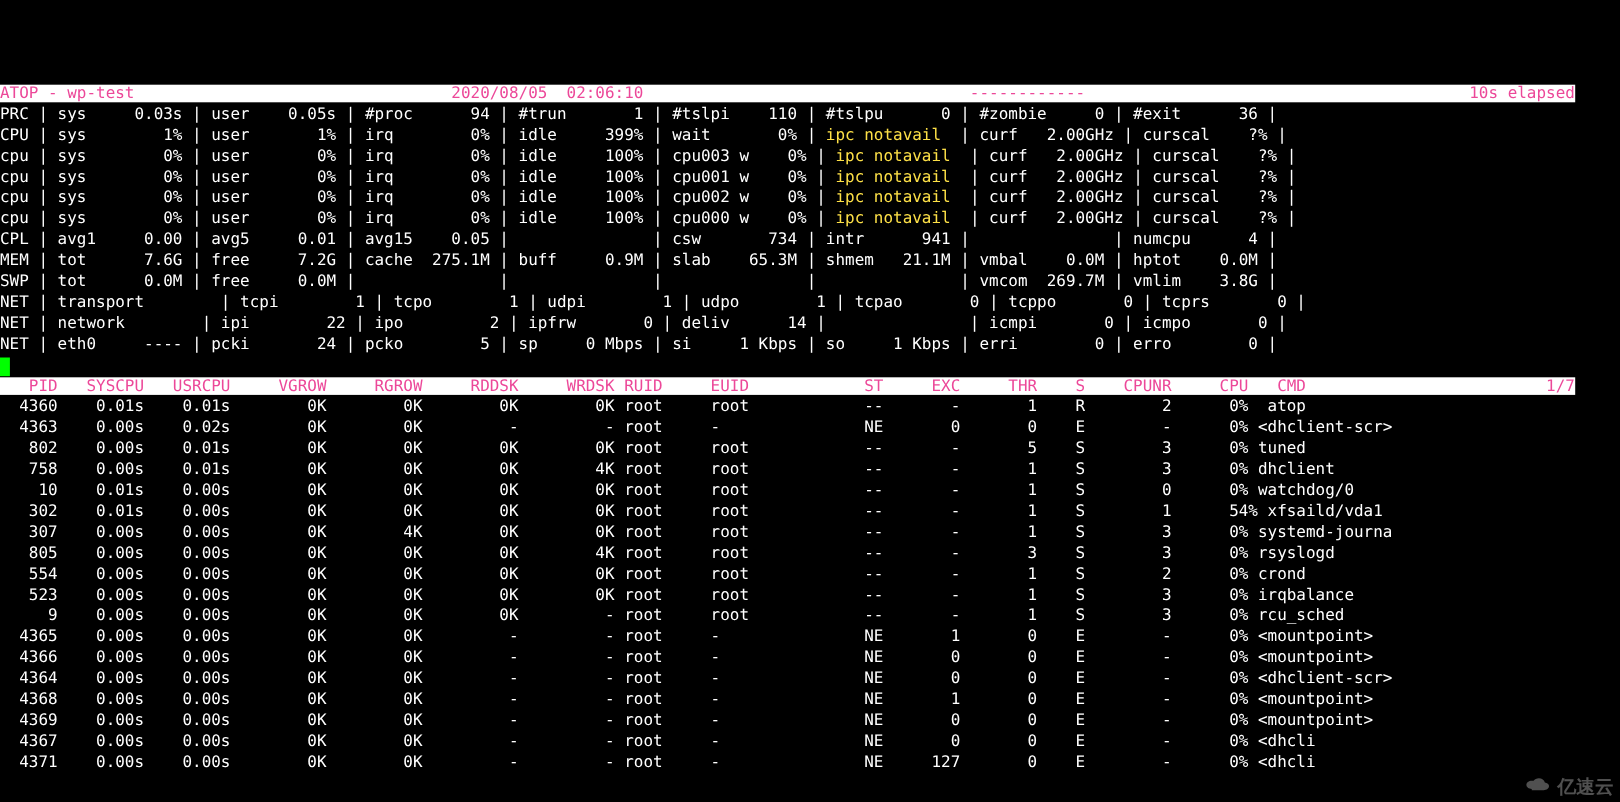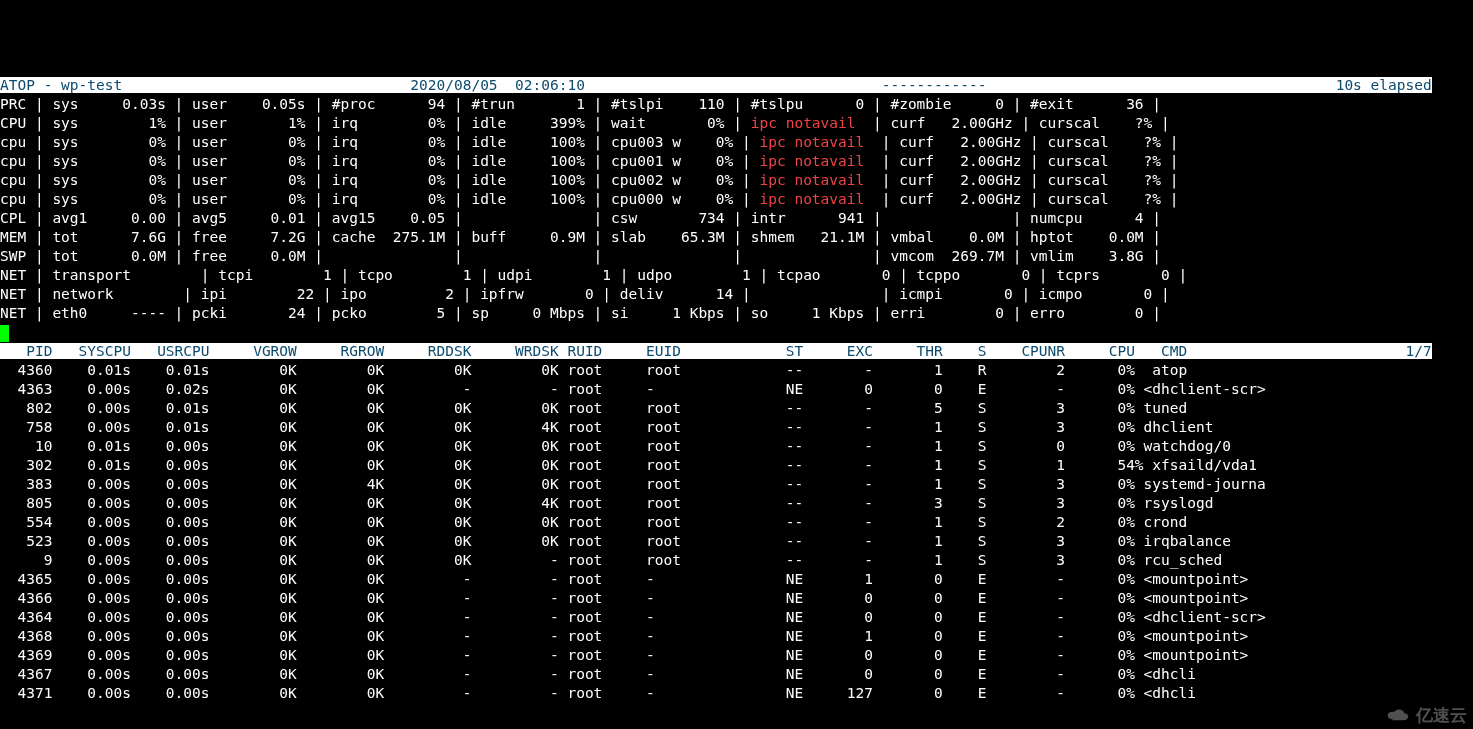--- a/index.html
+++ b/index.html
@@ -1,23 +1,23 @@
 <!DOCTYPE html>
 <html><head>
 <meta charset="utf-8">
 <style>
   html,body{margin:0;padding:0;background:#000;color:#fff;
     font-family:"DejaVu Sans Mono","Liberation Mono","Courier New",monospace;
     font-size:14.5px;line-height:19px;width:1473px;white-space:pre}
-  .inv{background:#fff;color:#0c4a6e}
-  .grn{color:#ef4444}
+  .inv{background:#fff;color:#ec4899}
+  .grn{color:#fde047}
   .cursor{display:inline-block;width:9px;height:17px;background:#0f0;vertical-align:bottom}
   .watermark{position:fixed;right:6px;bottom:4px;font-family:sans-serif;
     font-size:17px;color:#e4e4e4;opacity:.35;font-weight:bold;pointer-events:none;
-    display:flex;align-items:center;gap:4px}
+    display:flex;gap:4px}
   .watermark svg{width:26px;height:16px;fill:#e4e4e4}
 </style>
 </head>
 <body>
 
 
 <div id="root"><span class="inv">ATOP - wp-test                                 2020/08/05  02:06:10                                  ------------                                        10s elapsed</span>
 <span>PRC | sys     0.03s | user    0.05s | #proc      94 | #trun       1 | #tslpi    110 | #tslpu      0 | #zombie     0 | #exit      36 |</span>
 <span>CPU | sys        1% | user       1% | irq        0% | idle     399% | wait       0% |<span class="grn"> ipc notavail </span> | curf   2.00GHz | curscal    ?% |</span>
 <span>cpu | sys        0% | user       0% | irq        0% | idle     100% | cpu003 w    0% |<span class="grn"> ipc notavail </span> | curf   2.00GHz | curscal    ?% |</span>
@@ -31,21 +31,21 @@
 <span>NET | network        | ipi        22 | ipo         2 | ipfrw       0 | deliv      14 |               | icmpi       0 | icmpo       0 |</span>
 <span>NET | eth0     ---- | pcki       24 | pcko        5 | sp     0 Mbps | si     1 Kbps | so     1 Kbps | erri        0 | erro        0 |</span>
 <span class="cursor"></span>
 <span class="inv">   PID   SYSCPU   USRCPU     VGROW     RGROW     RDDSK     WRDSK RUID     EUID            ST     EXC     THR    S    CPUNR     CPU   CMD                         1/7</span>
 <span>  4360    0.01s    0.01s        0K        0K        0K        0K root     root            --       -       1    R        2      0%  atop</span>
 <span>  4363    0.00s    0.02s        0K        0K         -         - root     -               NE       0       0    E        -      0% &lt;dhclient-scr&gt;</span>
 <span>   802    0.00s    0.01s        0K        0K        0K        0K root     root            --       -       5    S        3      0% tuned</span>
 <span>   758    0.00s    0.01s        0K        0K        0K        4K root     root            --       -       1    S        3      0% dhclient</span>
 <span>    10    0.01s    0.00s        0K        0K        0K        0K root     root            --       -       1    S        0      0% watchdog/0</span>
 <span>   302    0.01s    0.00s        0K        0K        0K        0K root     root            --       -       1    S        1      54% xfsaild/vda1</span>
-<span>   383    0.00s    0.00s        0K        4K        0K        0K root     root            --       -       1    S        3      0% systemd-journa</span>
+<span>   307    0.00s    0.00s        0K        4K        0K        0K root     root            --       -       1    S        3      0% systemd-journa</span>
 <span>   805    0.00s    0.00s        0K        0K        0K        4K root     root            --       -       3    S        3      0% rsyslogd</span>
 <span>   554    0.00s    0.00s        0K        0K        0K        0K root     root            --       -       1    S        2      0% crond</span>
 <span>   523    0.00s    0.00s        0K        0K        0K        0K root     root            --       -       1    S        3      0% irqbalance</span>
 <span>     9    0.00s    0.00s        0K        0K        0K         - root     root            --       -       1    S        3      0% rcu_sched</span>
 <span>  4365    0.00s    0.00s        0K        0K         -         - root     -               NE       1       0    E        -      0% &lt;mountpoint&gt;</span>
 <span>  4366    0.00s    0.00s        0K        0K         -         - root     -               NE       0       0    E        -      0% &lt;mountpoint&gt;</span>
 <span>  4364    0.00s    0.00s        0K        0K         -         - root     -               NE       0       0    E        -      0% &lt;dhclient-scr&gt;</span>
 <span>  4368    0.00s    0.00s        0K        0K         -         - root     -               NE       1       0    E        -      0% &lt;mountpoint&gt;</span>
 <span>  4369    0.00s    0.00s        0K        0K         -         - root     -               NE       0       0    E        -      0% &lt;mountpoint&gt;</span>
 <span>  4367    0.00s    0.00s        0K        0K         -         - root     -               NE       0       0    E        -      0% &lt;dhcli</span>

